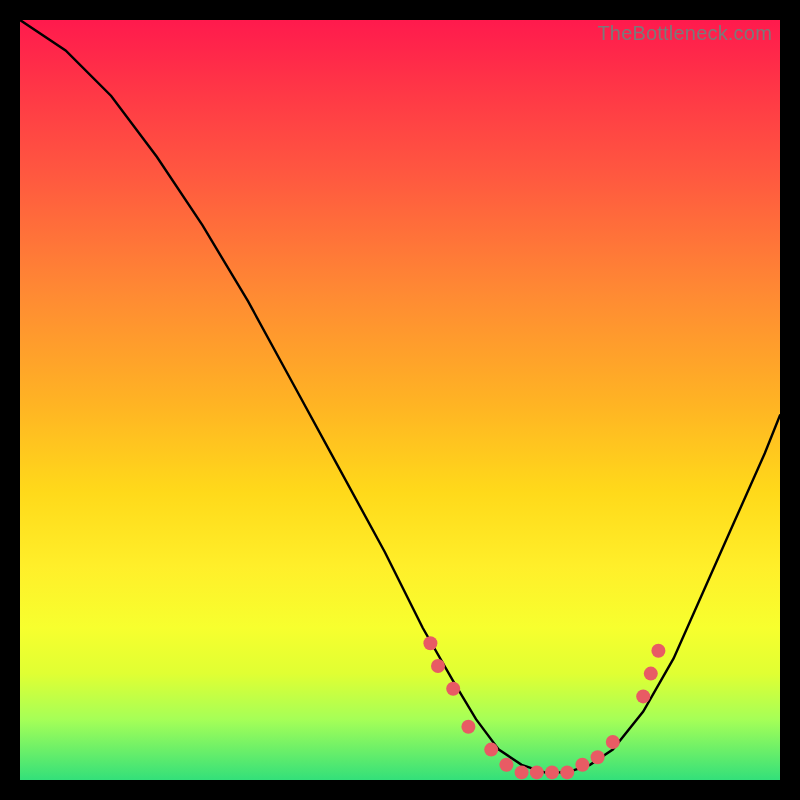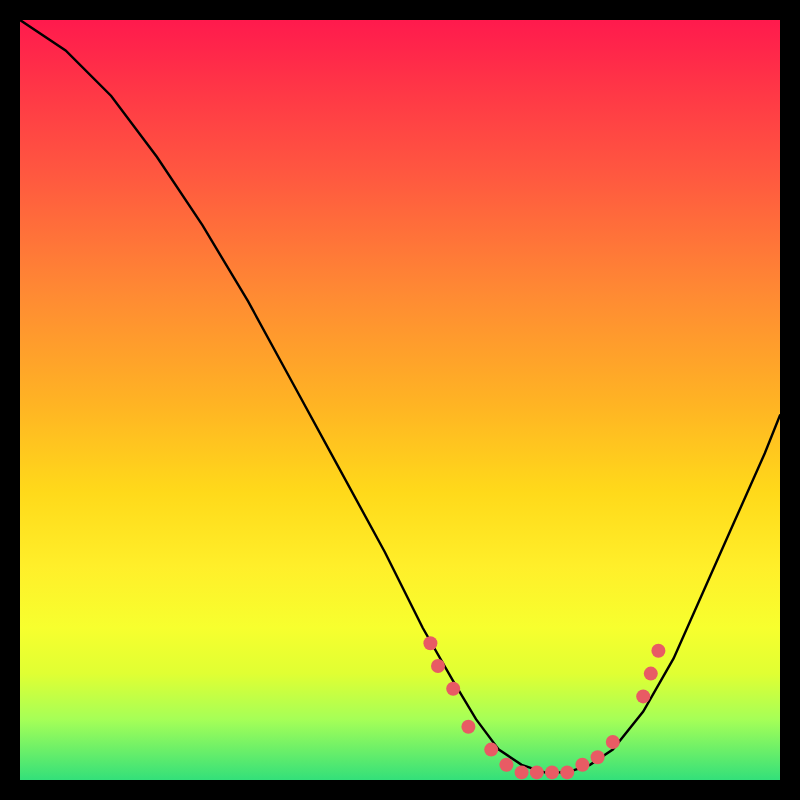--- a/index.html
+++ b/index.html
@@ -87,14 +87,15 @@
           <circle cx="532.0" cy="752.4" r="7" fill="#e85b64"></circle>
           <circle cx="547.2" cy="752.4" r="7" fill="#e85b64"></circle>
           <circle cx="562.4" cy="744.8" r="7" fill="#e85b64"></circle>
           <circle cx="577.6" cy="737.2" r="7" fill="#e85b64"></circle>
           <circle cx="592.8" cy="722.0" r="7" fill="#e85b64"></circle>
           <circle cx="623.2" cy="676.4" r="7" fill="#e85b64"></circle>
           <circle cx="630.8" cy="653.6" r="7" fill="#e85b64"></circle>
           <circle cx="638.4" cy="630.8" r="7" fill="#e85b64"></circle>
         </g>
     </svg>
+    <div class="watermark">TheBottleneck.com</div>
   </div>
 </div>
 
 </body></html>

